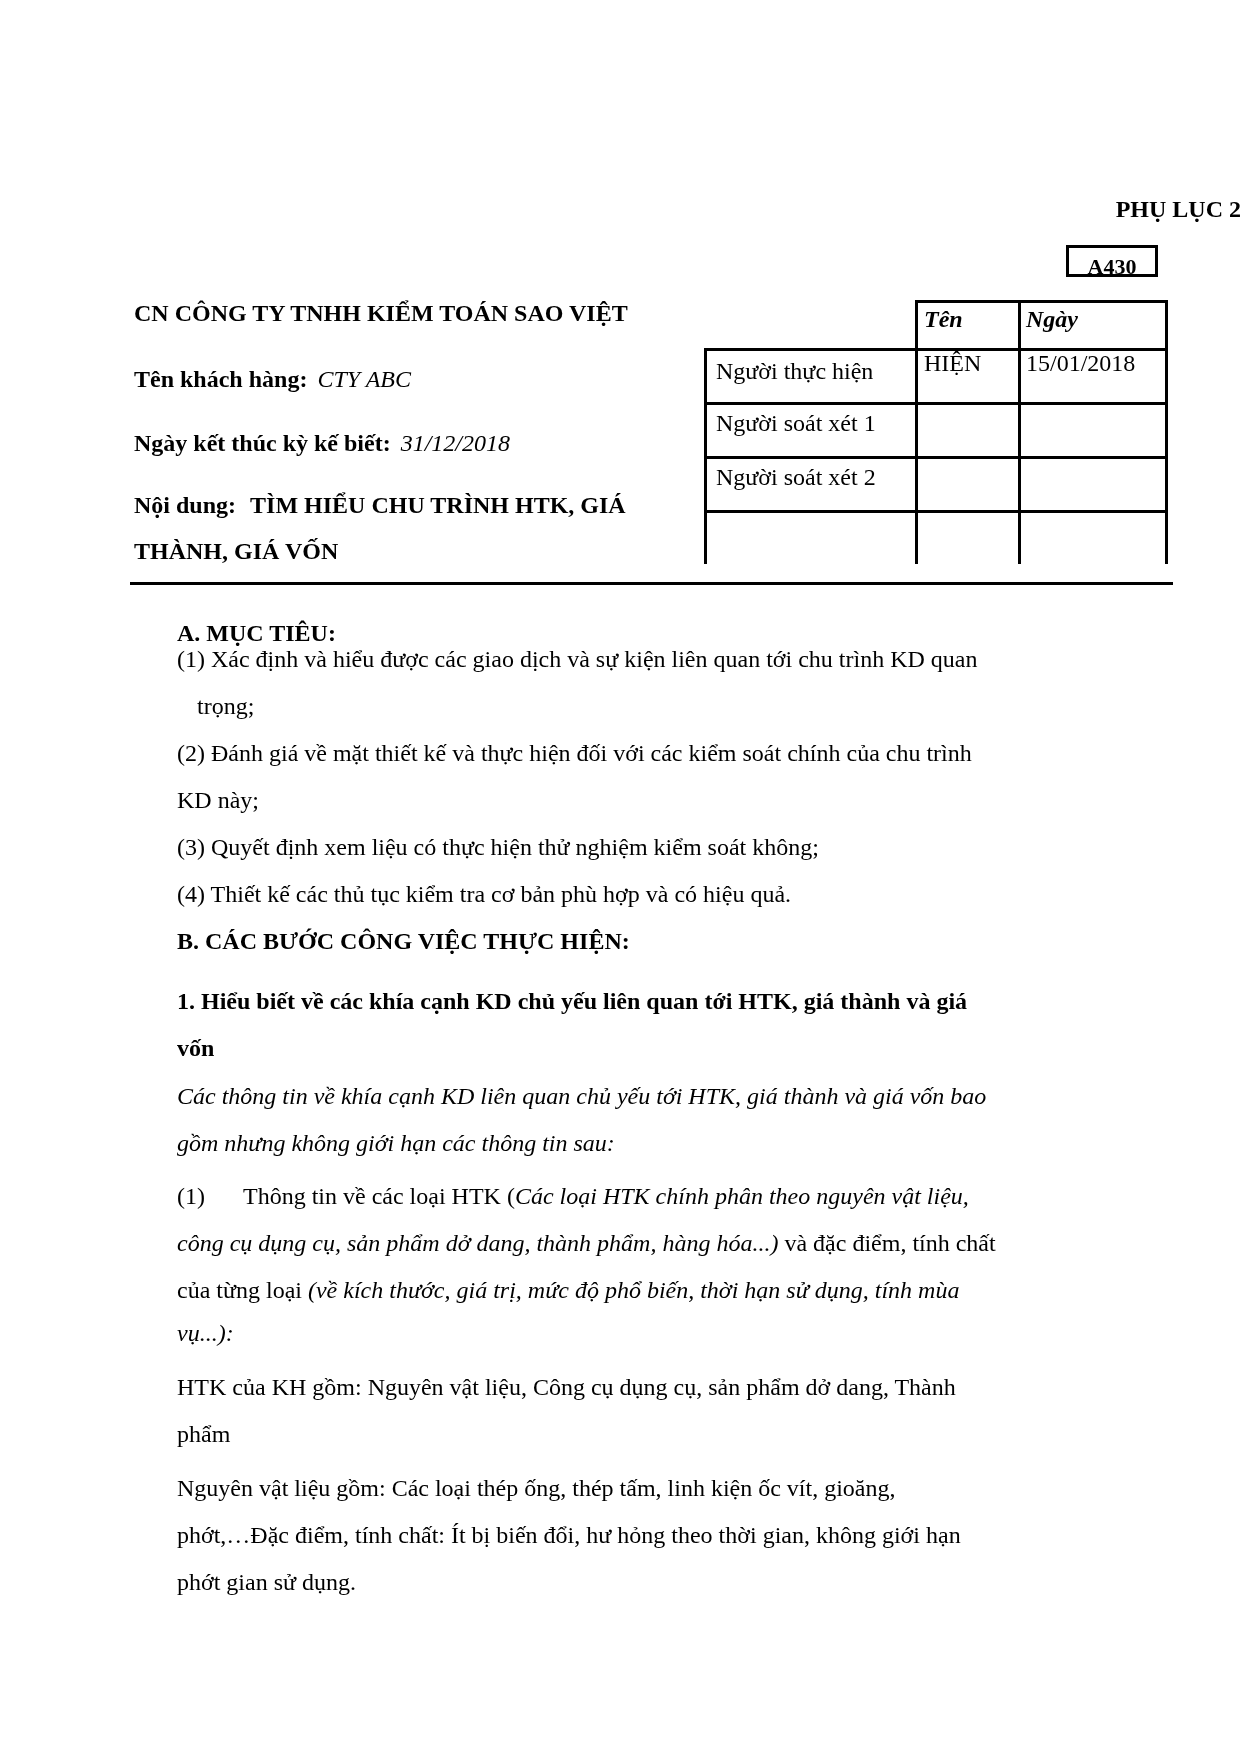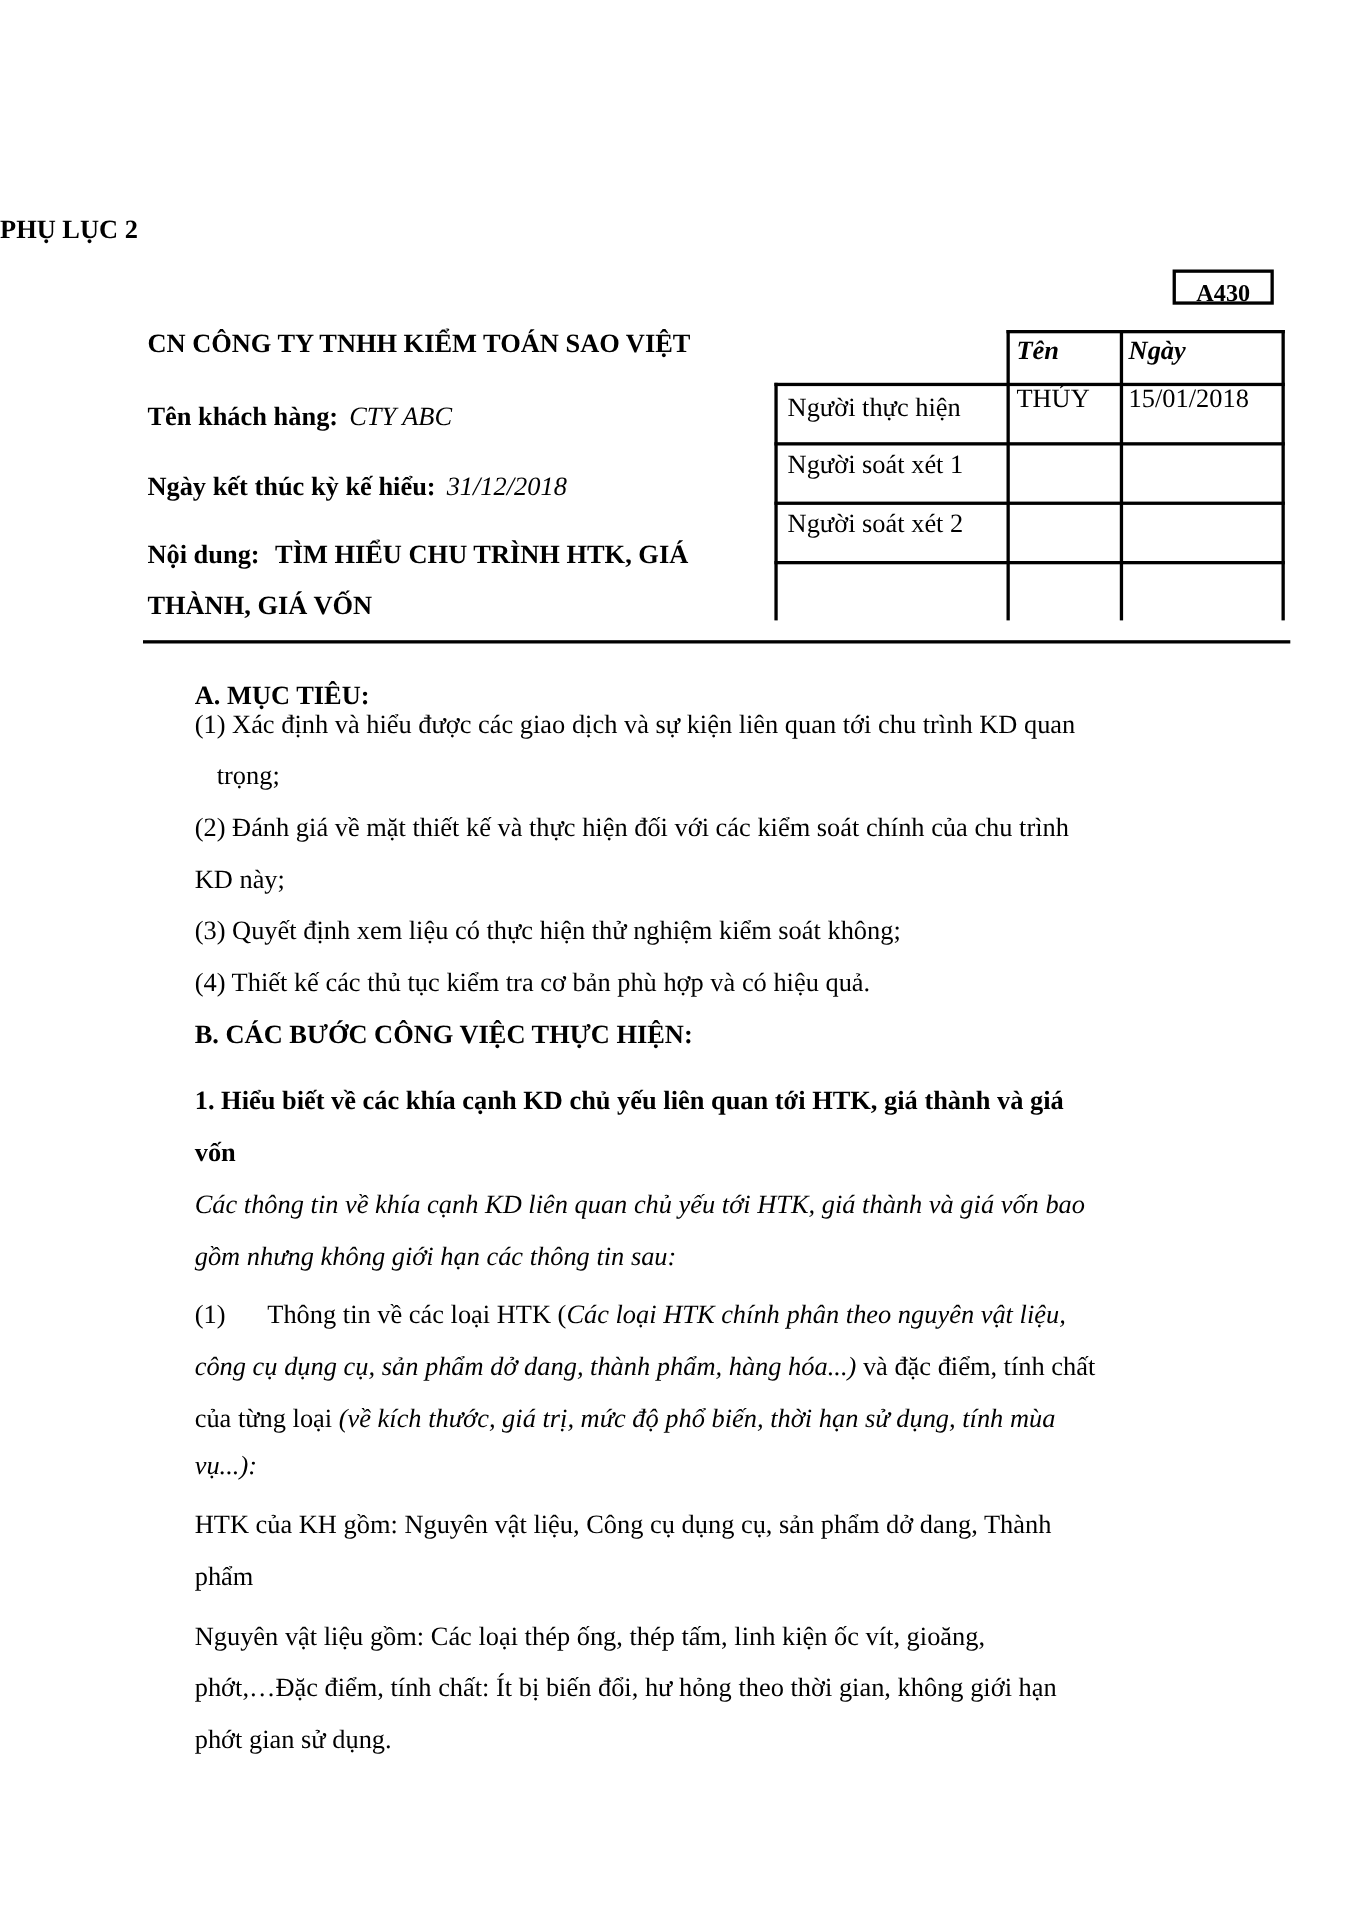--- a/index.html
+++ b/index.html
@@ -1,19 +1,19 @@
 <!DOCTYPE html>
 <html><head>
 <meta charset="utf-8">
 <style>
   html, body { margin:0; padding:0; background:#ffffff; }
   body { width:1241px; height:1753px; position:relative; overflow:hidden;
          font-family:"Liberation Serif", "DejaVu Serif", serif; color:#000; }
   .abs { position:absolute; white-space:nowrap; }
-  .title { left:0; width:1241px; top:196px; text-align:left; font-weight:bold; font-size:24px; }
+  .title { left:0; width:1241px; top:196px; text-align:right; font-weight:bold; font-size:24px; }
   .code-box { left:1066px; top:245px; width:92px; height:32px; border:3px solid #000; box-sizing:border-box;
               font-weight:bold; font-size:22px; text-align:center; line-height:38px; }
   .hdr { font-size:24px; font-weight:bold; left:134px; }
   .hdr .val { font-weight:normal; font-style:italic; margin-left:10px; }
   .hdr .val-bold { font-weight:bold; margin-left:14px; }
   
   .tbl { position:absolute; left:704px; top:300px; width:492px; height:264px; }
   .tbl .line { position:absolute; background:#000; }
   .tbl .cell { position:absolute; font-size:24px; white-space:nowrap; }
   .rule { left:130px; top:582px; width:1043px; height:3px; background:#000; }
@@ -28,21 +28,21 @@
 
 <div class="abs code-box">A430</div>
 
 <div class="abs hdr" style="top:300px;">CN CÔNG TY TNHH KIỂM TOÁN SAO VIỆT</div>
 
 <div class="abs hdr" style="top:366px;">
   <span>Tên khách hàng:</span><span class="val">CTY ABC</span>
 </div>
 
 <div class="abs hdr" style="top:430px;">
-  <span>Ngày kết thúc kỳ kế hiểu:</span><span class="val">31/12/2018</span>
+  <span>Ngày kết thúc kỳ kế biết:</span><span class="val">31/12/2018</span>
 </div>
 
 <div class="abs hdr" style="top:492px;">
   <span>Nội dung:</span><span class="val-bold">TÌM HIỂU CHU TRÌNH HTK, GIÁ</span>
 </div>
 <div class="abs hdr" style="top:538px;">THÀNH, GIÁ VỐN</div>
 
 <div class="tbl">
 
   <div class="line" style="left:211px; top:0; width:253px; height:3px;"></div>
@@ -53,21 +53,21 @@
 
   <div class="line" style="left:0; top:48px; width:3px; height:216px;"></div>
   <div class="line" style="left:211px; top:0; width:3px; height:264px;"></div>
   <div class="line" style="left:314px; top:0; width:3px; height:264px;"></div>
   <div class="line" style="left:461px; top:0; width:3px; height:264px;"></div>
 
   <div class="cell" style="left:220px; top:6px; font-weight:bold; font-style:italic;">Tên</div>
   <div class="cell" style="left:322px; top:6px; font-weight:bold; font-style:italic;">Ngày</div>
 
   <div class="cell" style="left:12px; top:58px;">Người thực hiện</div>
-  <div class="cell" style="left:220px; top:50px;">THÚY</div>
+  <div class="cell" style="left:220px; top:50px;">HIỆN</div>
   <div class="cell" style="left:322px; top:50px;">15/01/2018</div>
 
   <div class="cell" style="left:12px; top:110px;">Người soát xét 1</div>
   <div class="cell" style="left:220px; top:110px;"></div>
   <div class="cell" style="left:322px; top:110px;"></div>
 
   <div class="cell" style="left:12px; top:164px;">Người soát xét 2</div>
   <div class="cell" style="left:220px; top:164px;"></div>
   <div class="cell" style="left:322px; top:164px;"></div>
 </div>

